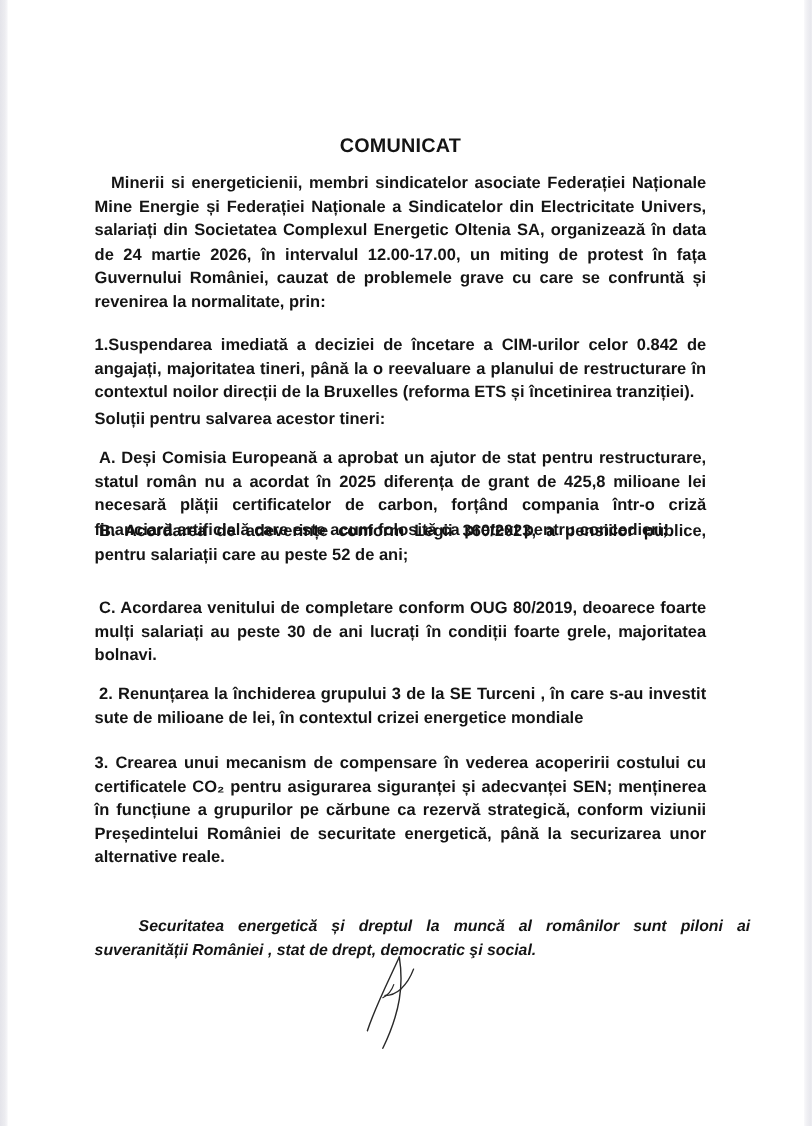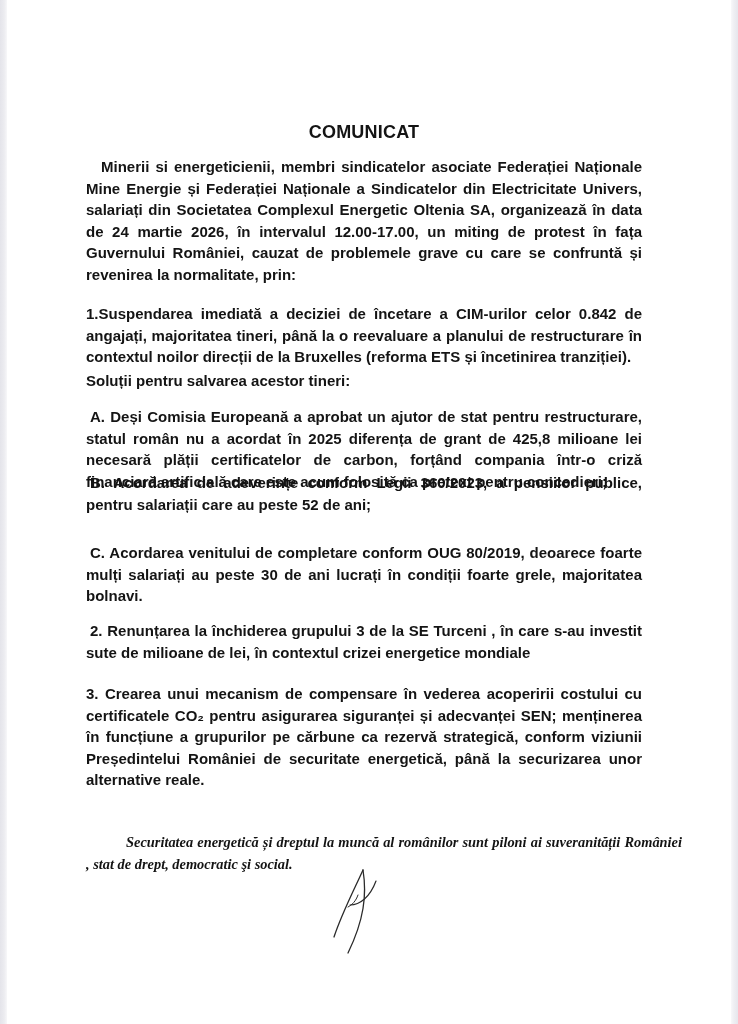--- a/index.html
+++ b/index.html
@@ -54,21 +54,20 @@
     .closing {
       position: absolute;
       left: 0;
       width: 596px;
       font-style: italic;
       font-weight: bold;
       font-size: 14.4px;
       line-height: 21.6px;
       text-align: justify;
       text-indent: 40px;
-      font-family: Liberation Serif, serif;
     }
     .signature {
       position: absolute;
       left: 330px;
       top: 865px;
       width: 60px;
       height: 95px;
     }
   </style>
 </head>

